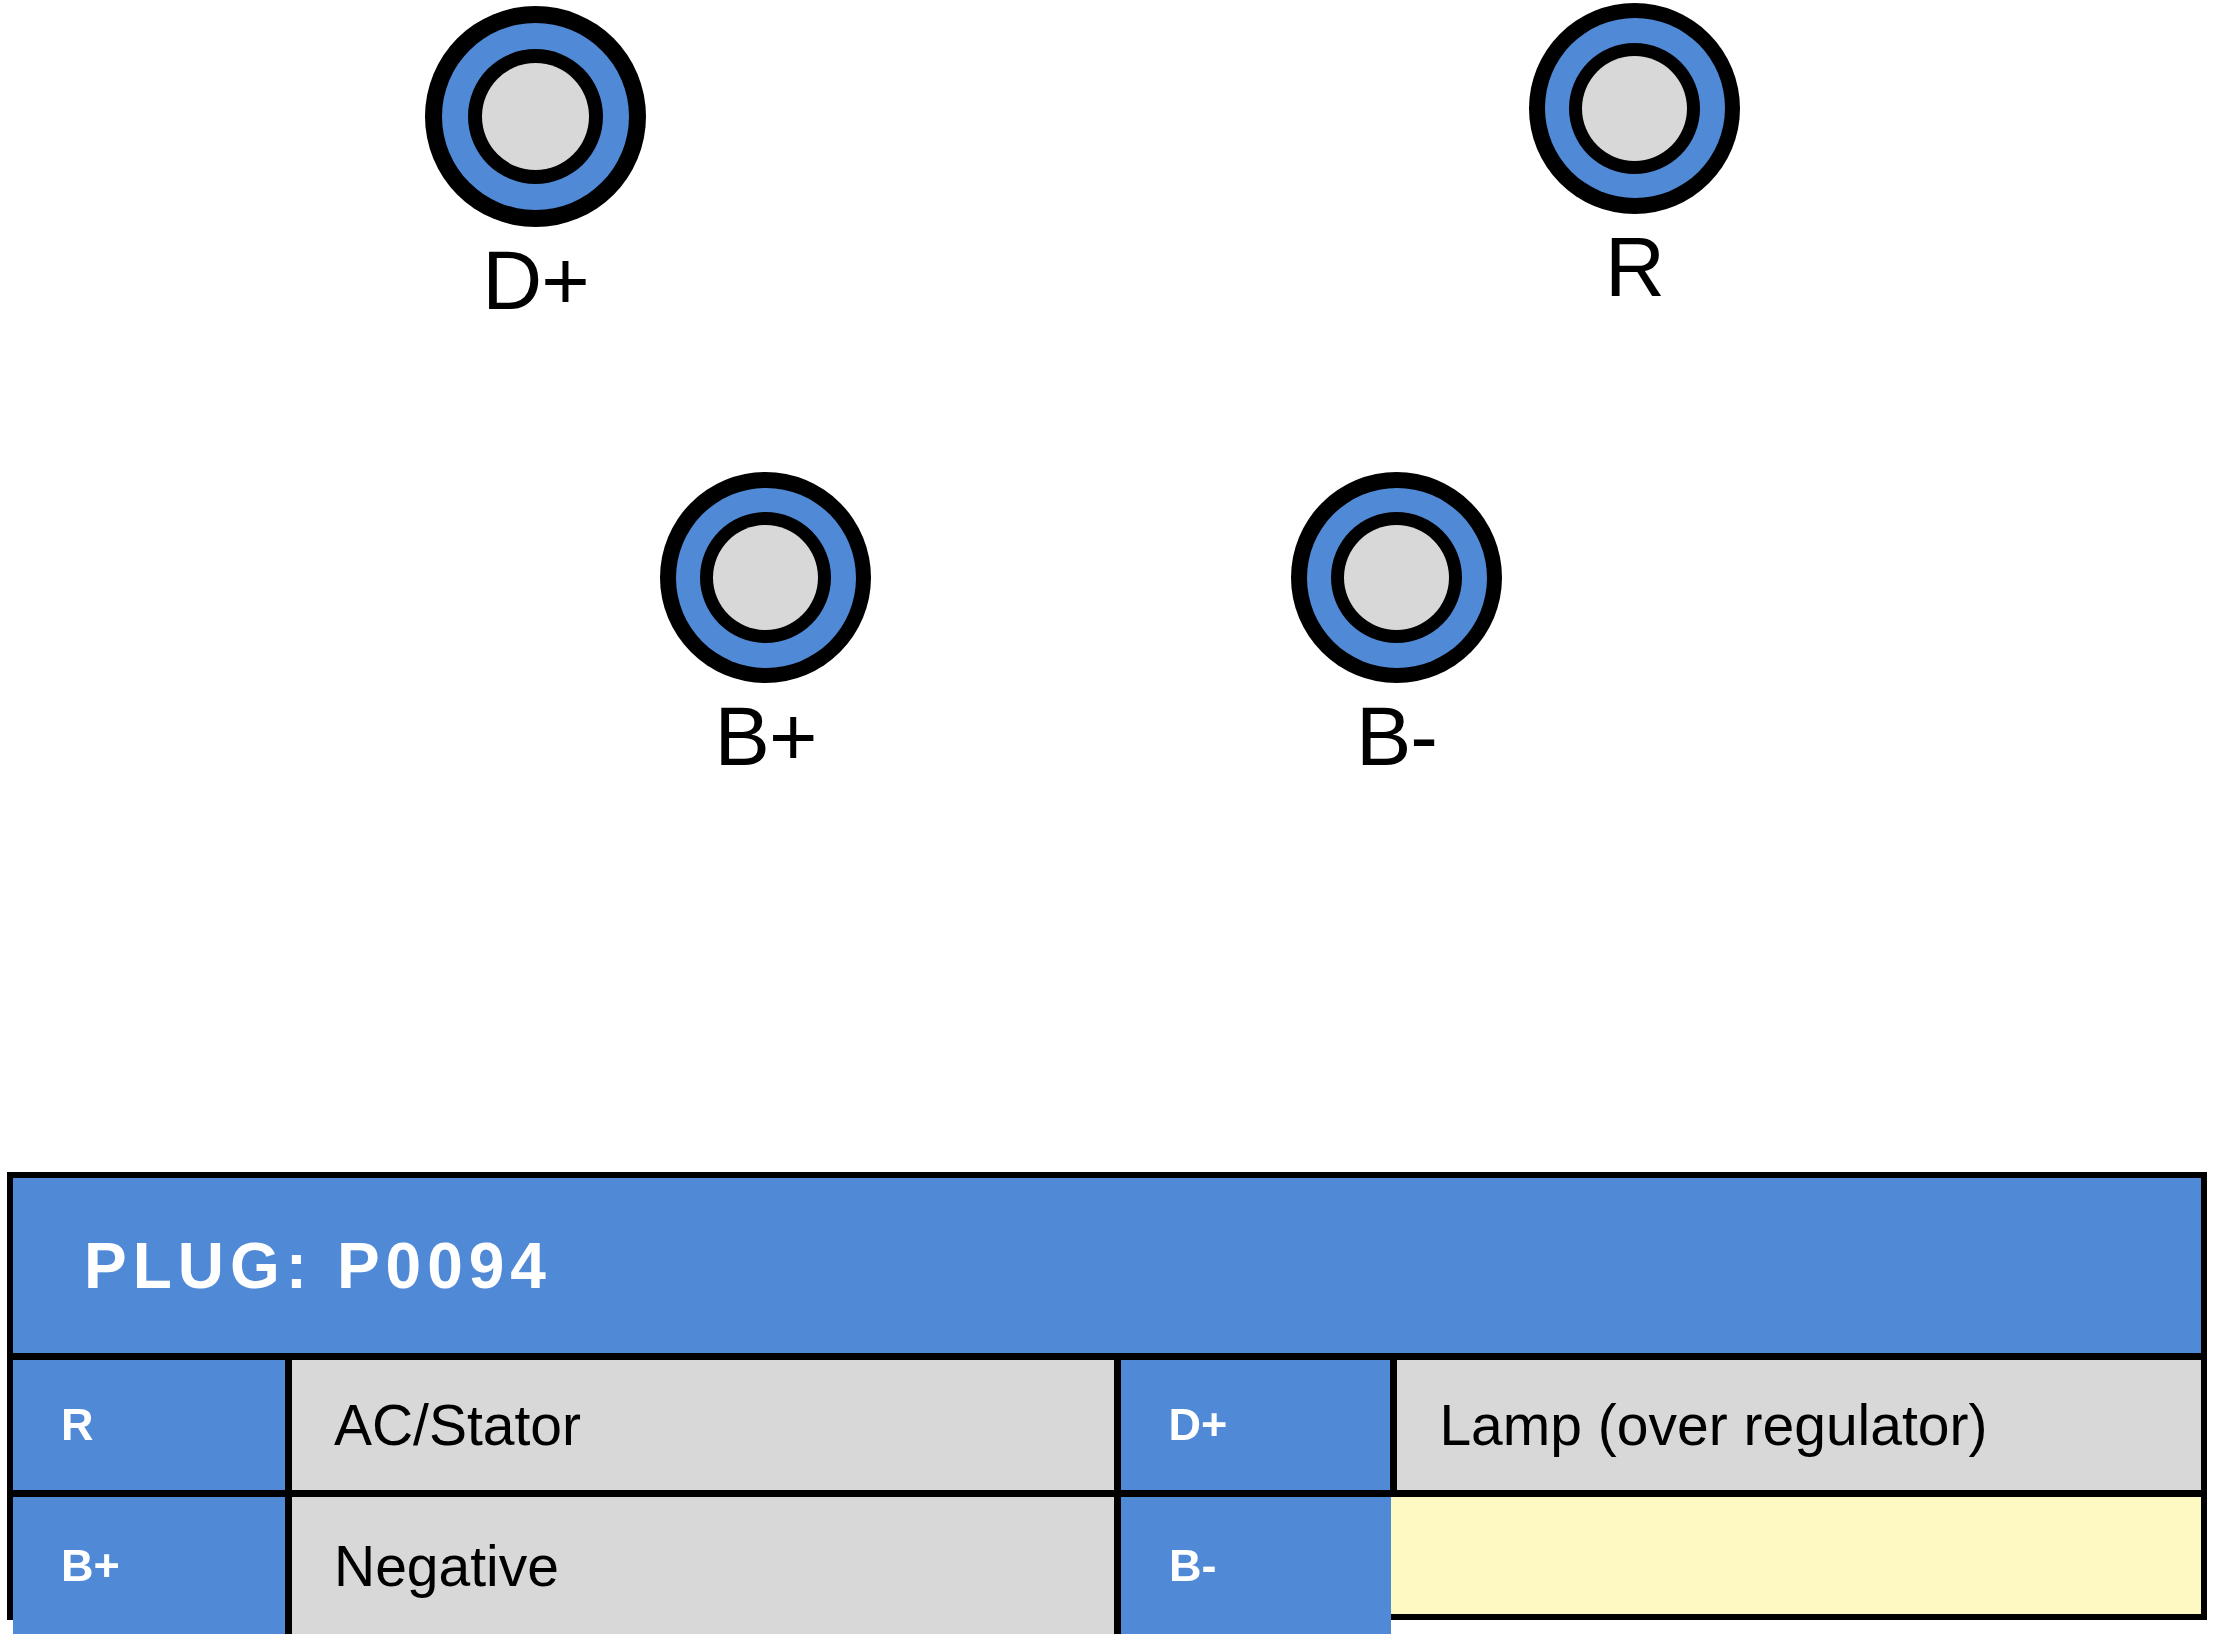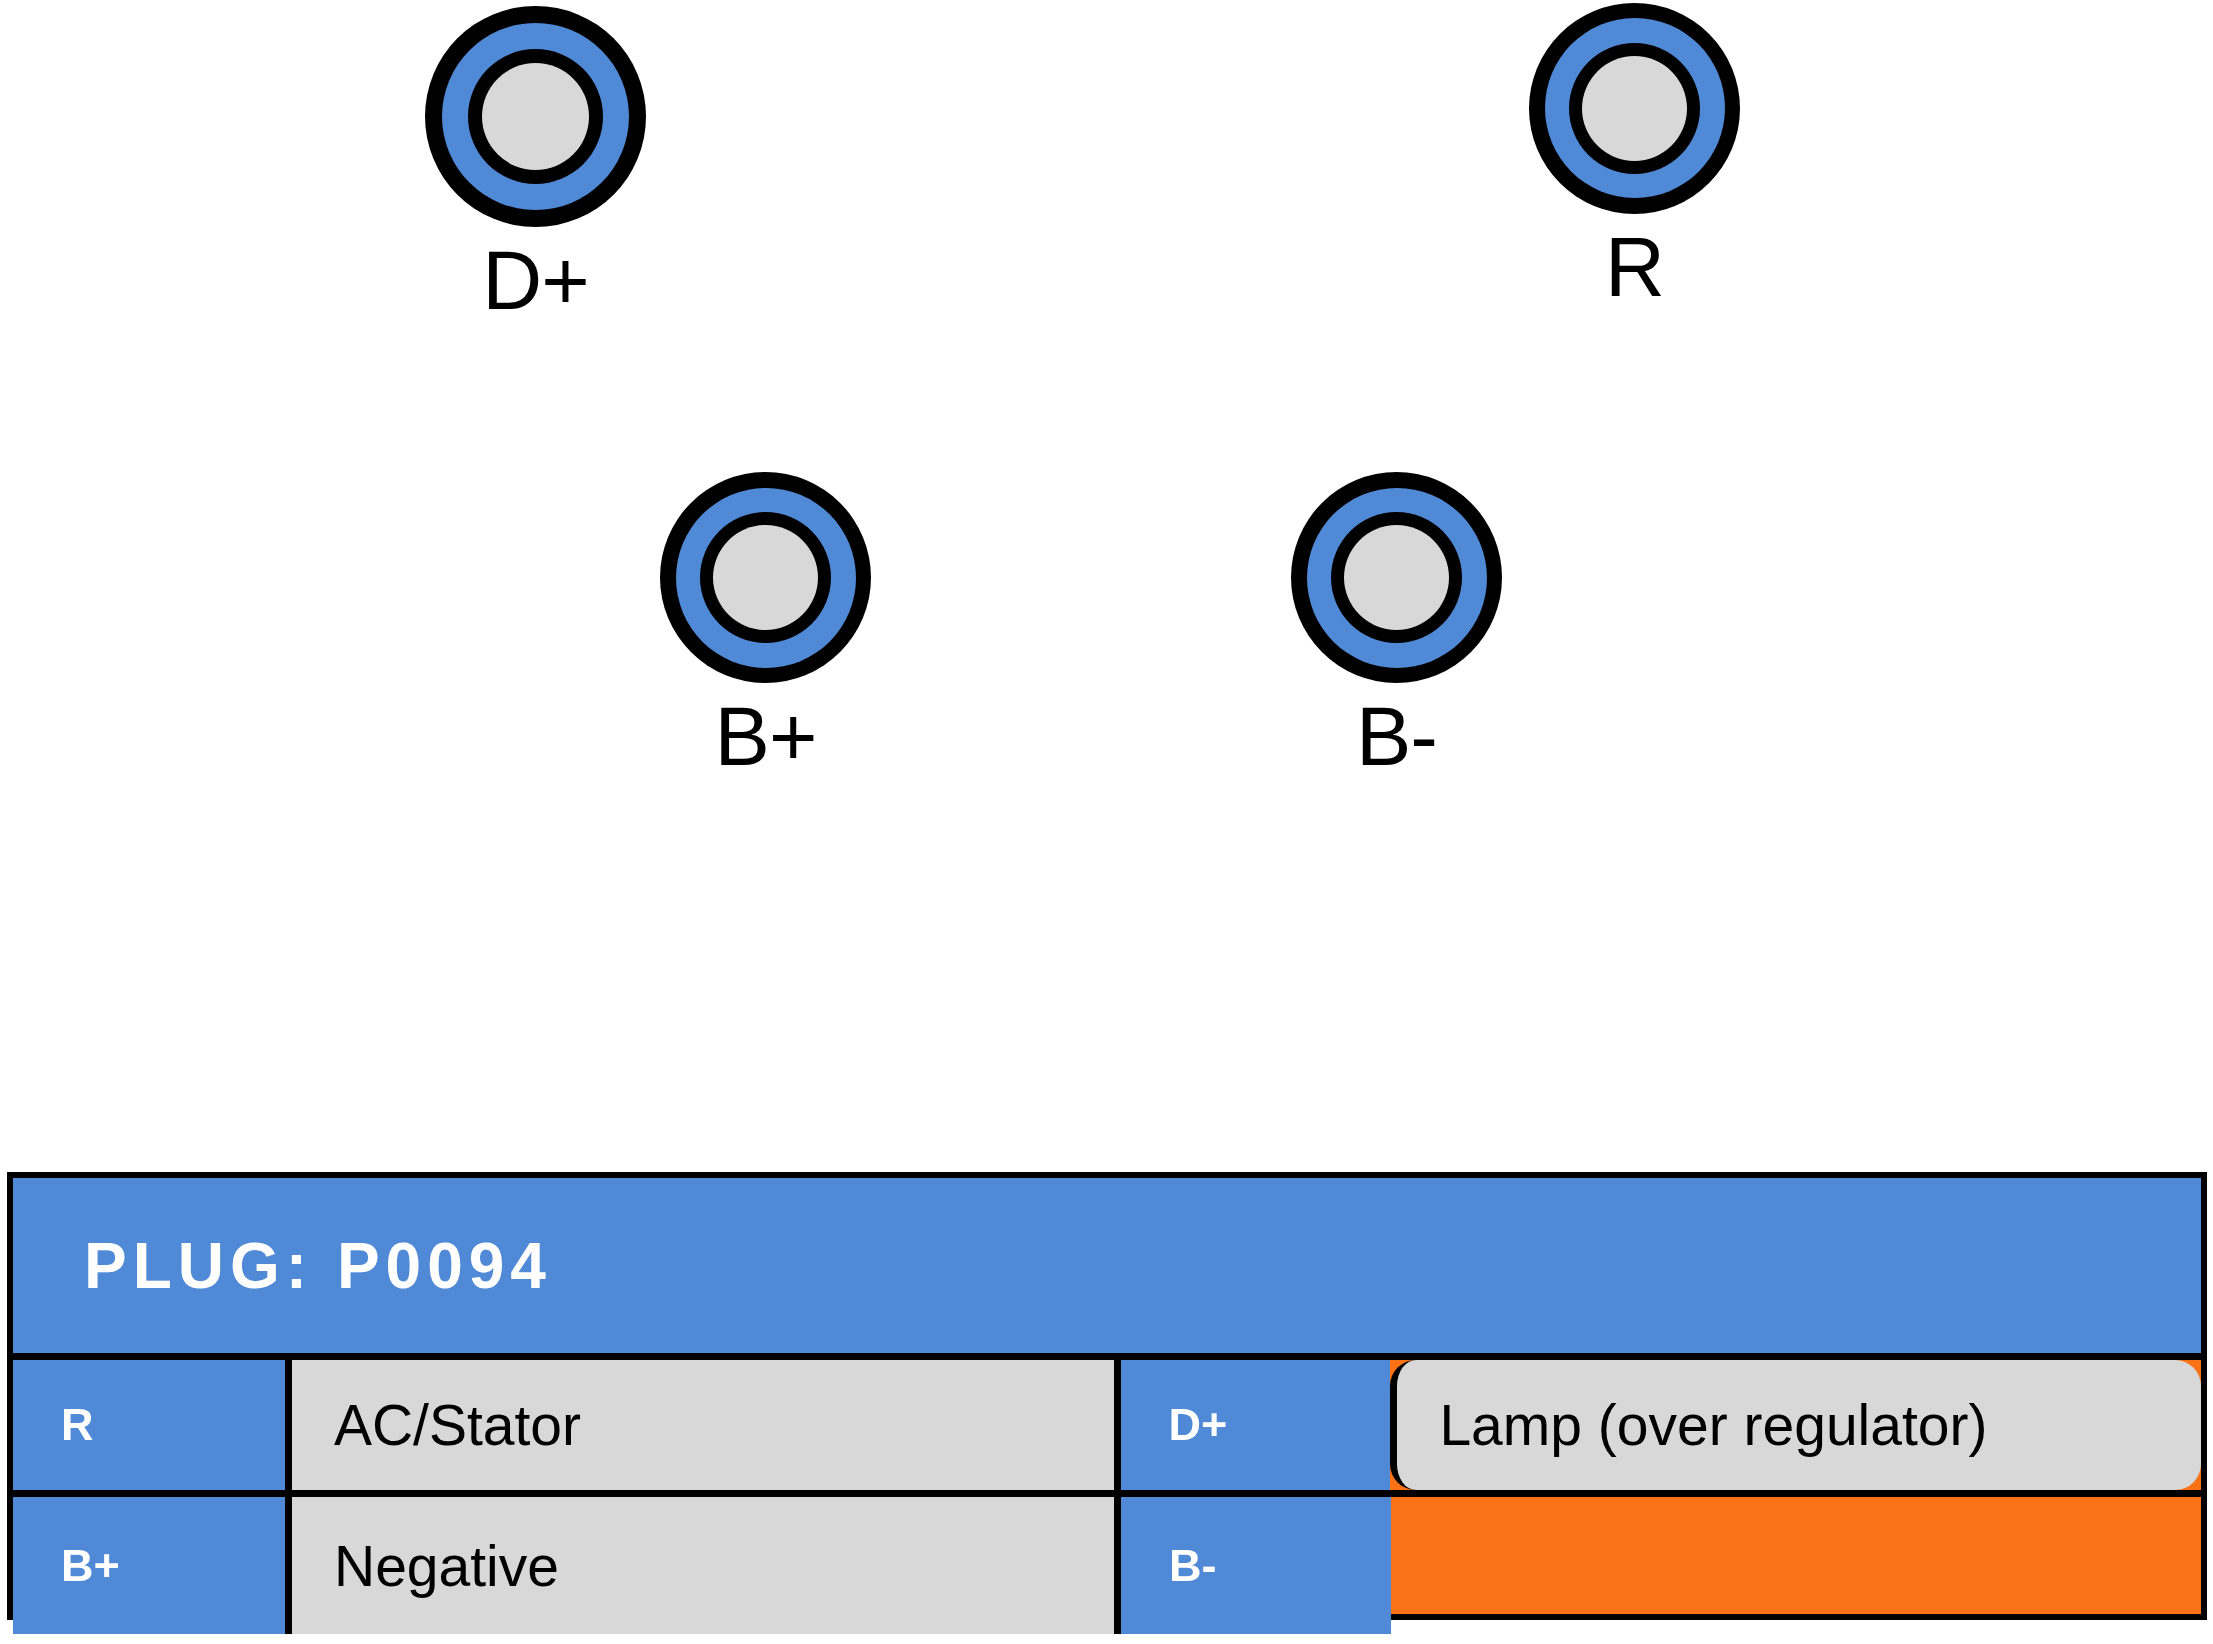--- a/index.html
+++ b/index.html
@@ -75,21 +75,21 @@
 
   
   #pinout-table {
     position: absolute;
     left: 7px;
     top: 1172px;
     width: 2200px;
     height: 448px;
     border: 6px solid #000000;
     box-sizing: border-box;
-    background: #f97316;
+    background: #fef9c3;
   }
 
   .table-header {
     height: 182px;
     background: #5089d6;
     display: flex;
     align-items: center;
     box-sizing: border-box;
     border-bottom: 7.8px solid #000000;
   }
@@ -134,21 +134,20 @@
     font-family: "Liberation Sans", sans-serif;
     font-size: 57px;
     font-weight: 400;
     padding-left: 42px;
     border-left: 7px solid #000000;
     border-right: 7px solid #000000;
     white-space: nowrap;
   }
   .cell-desc.last {
     border-right: none;
-    border-radius: 26px;
   }
 
   .w-pin-a  { width: 272px; }
   .w-desc-a { width: 836px; text-align: right; }
   .w-pin-b  { width: 270px; }
   .w-desc-b { width: 811px; }
 </style>
 </head>
 <body>
 

